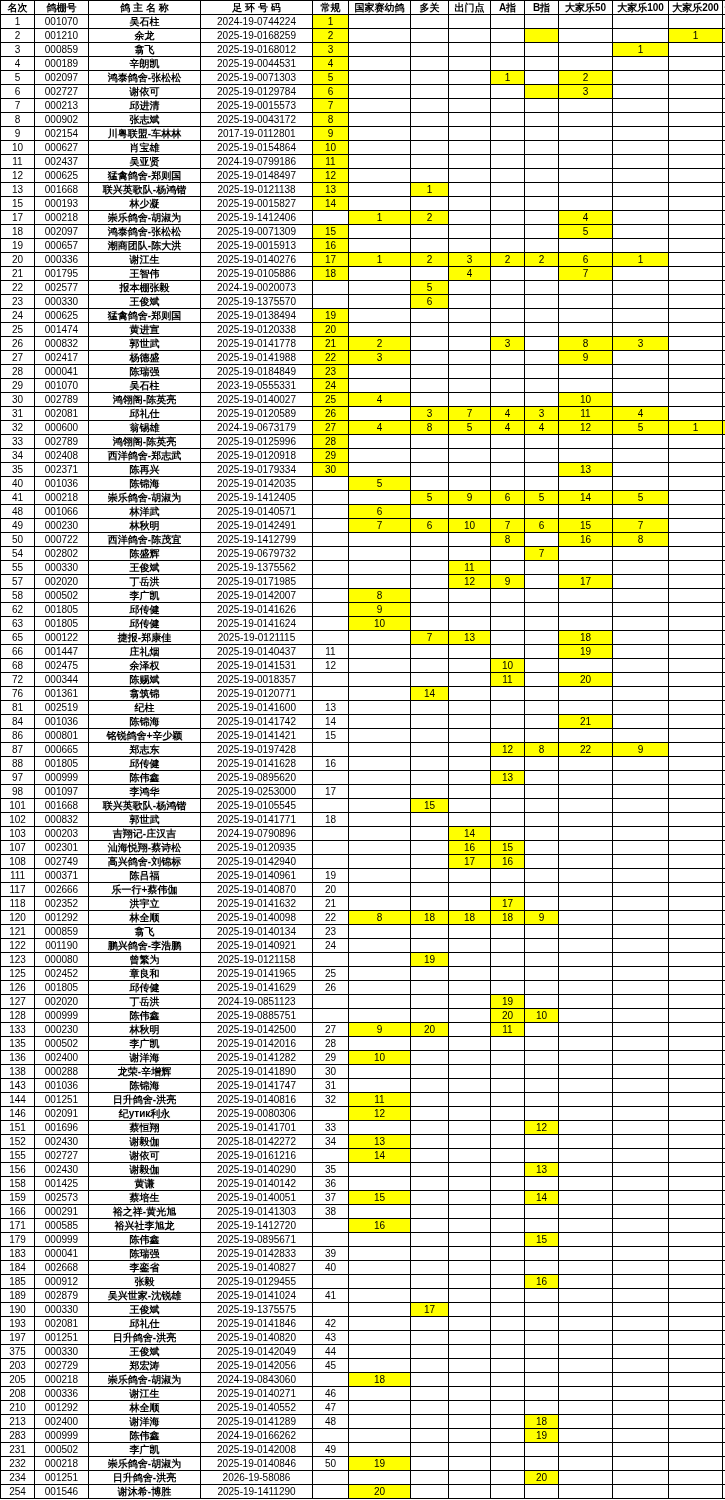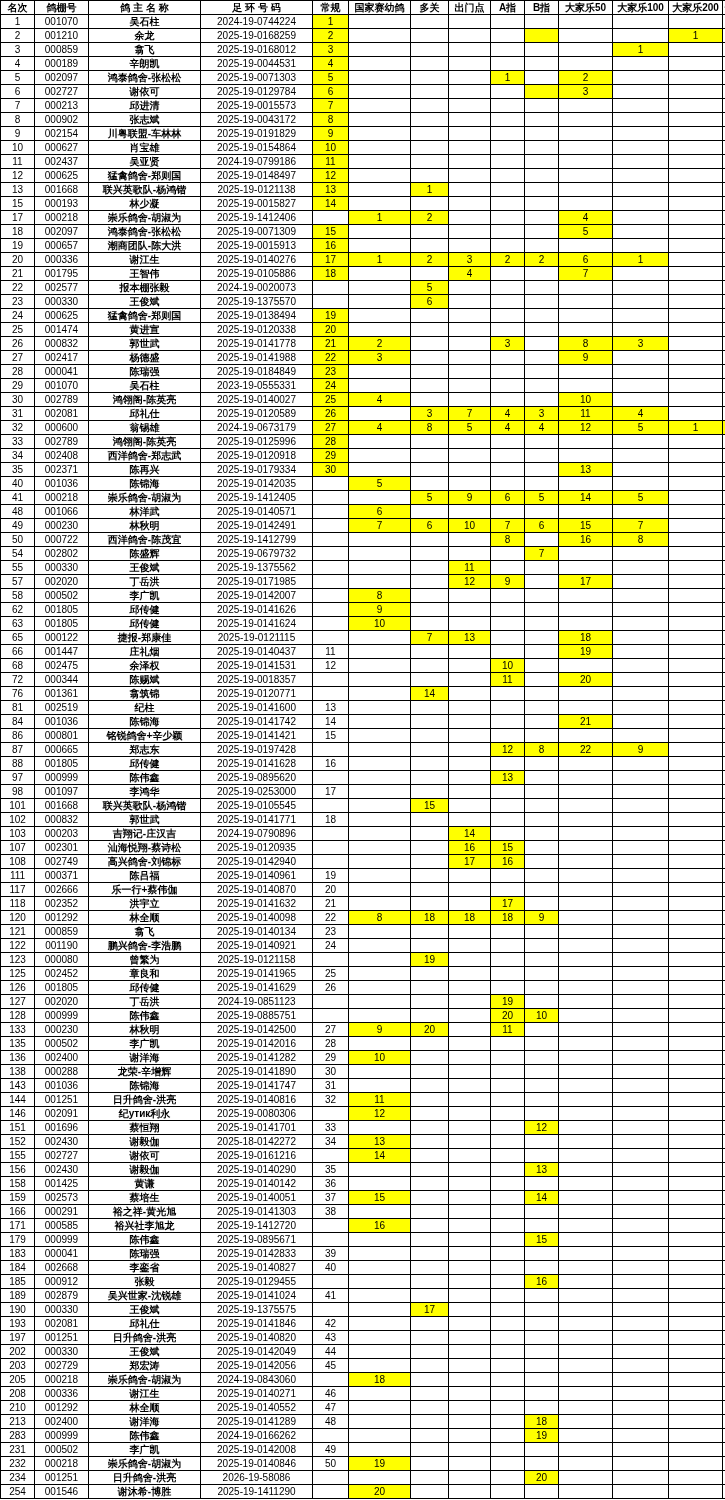--- a/index.html
+++ b/index.html
@@ -191,21 +191,21 @@
           <td></td>
           <td></td>
           <td></td>
           <td></td>
           <td></td>
         </tr>
         <tr>
           <td>9</td>
           <td>002154</td>
           <td class="name">川粤联盟-车林林</td>
-          <td class="ring">2025-19-0191829</td>
+          <td class="ring">2017-19-0112801</td>
           <td class="hl">9</td>
           <td></td>
           <td></td>
           <td></td>
           <td></td>
           <td></td>
           <td></td>
           <td></td>
           <td></td>
           <td></td>
@@ -1580,21 +1580,21 @@
           <td></td>
           <td></td>
           <td></td>
           <td></td>
           <td></td>
           <td></td>
           <td></td>
           <td></td>
         </tr>
         <tr>
-          <td>202</td>
+          <td>375</td>
           <td>000330</td>
           <td class="name">王俊斌</td>
           <td class="ring">2025-19-0142049</td>
           <td>44</td>
           <td></td>
           <td></td>
           <td></td>
           <td></td>
           <td></td>
           <td></td>

